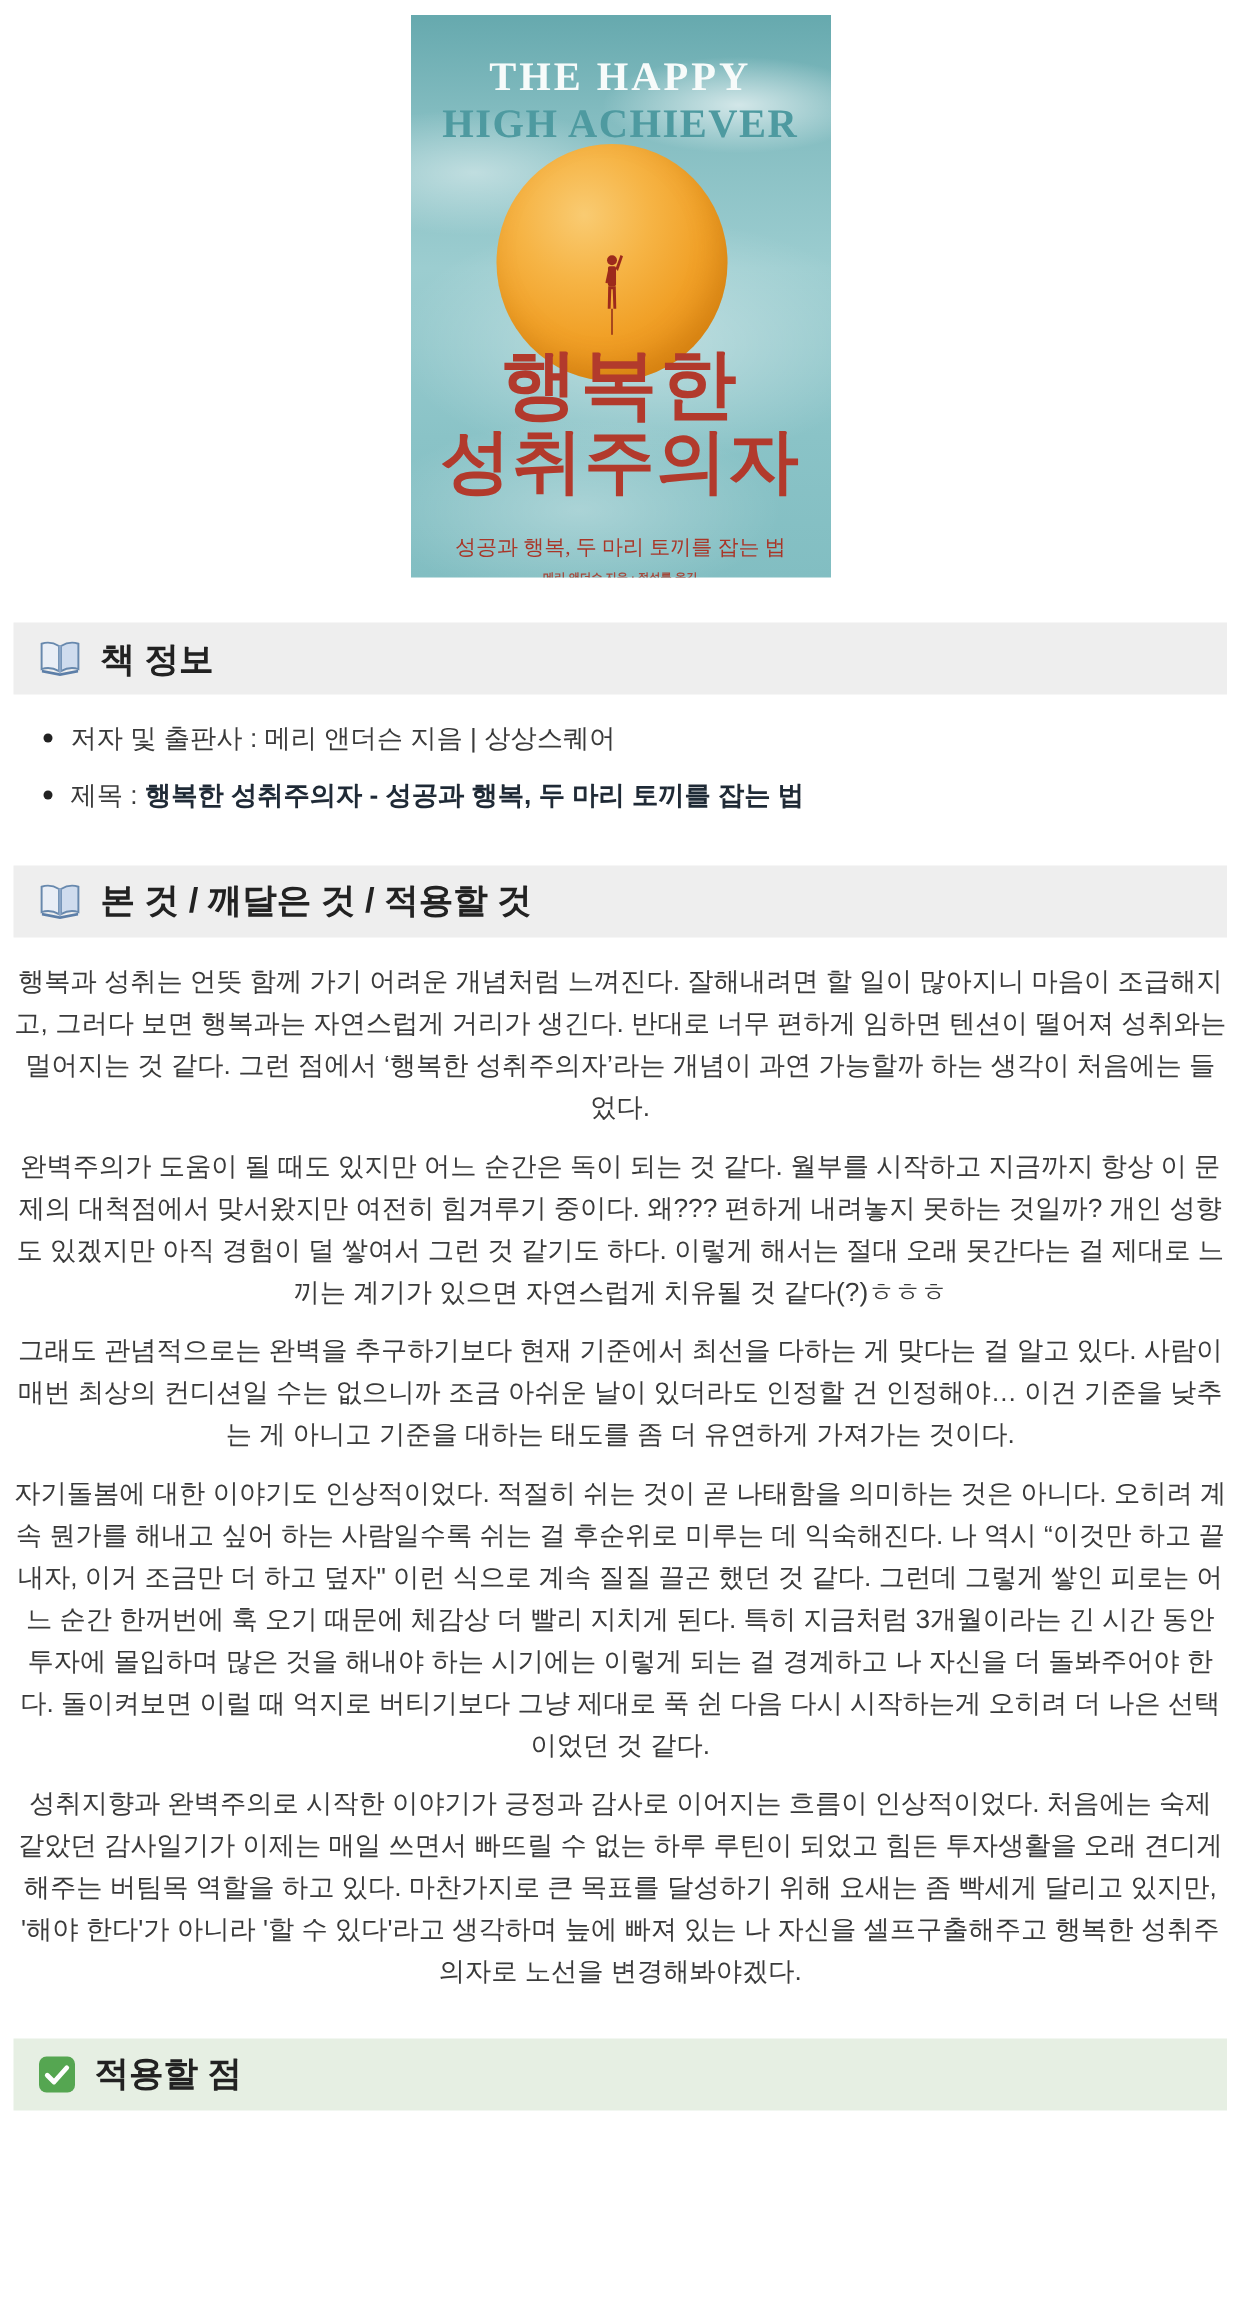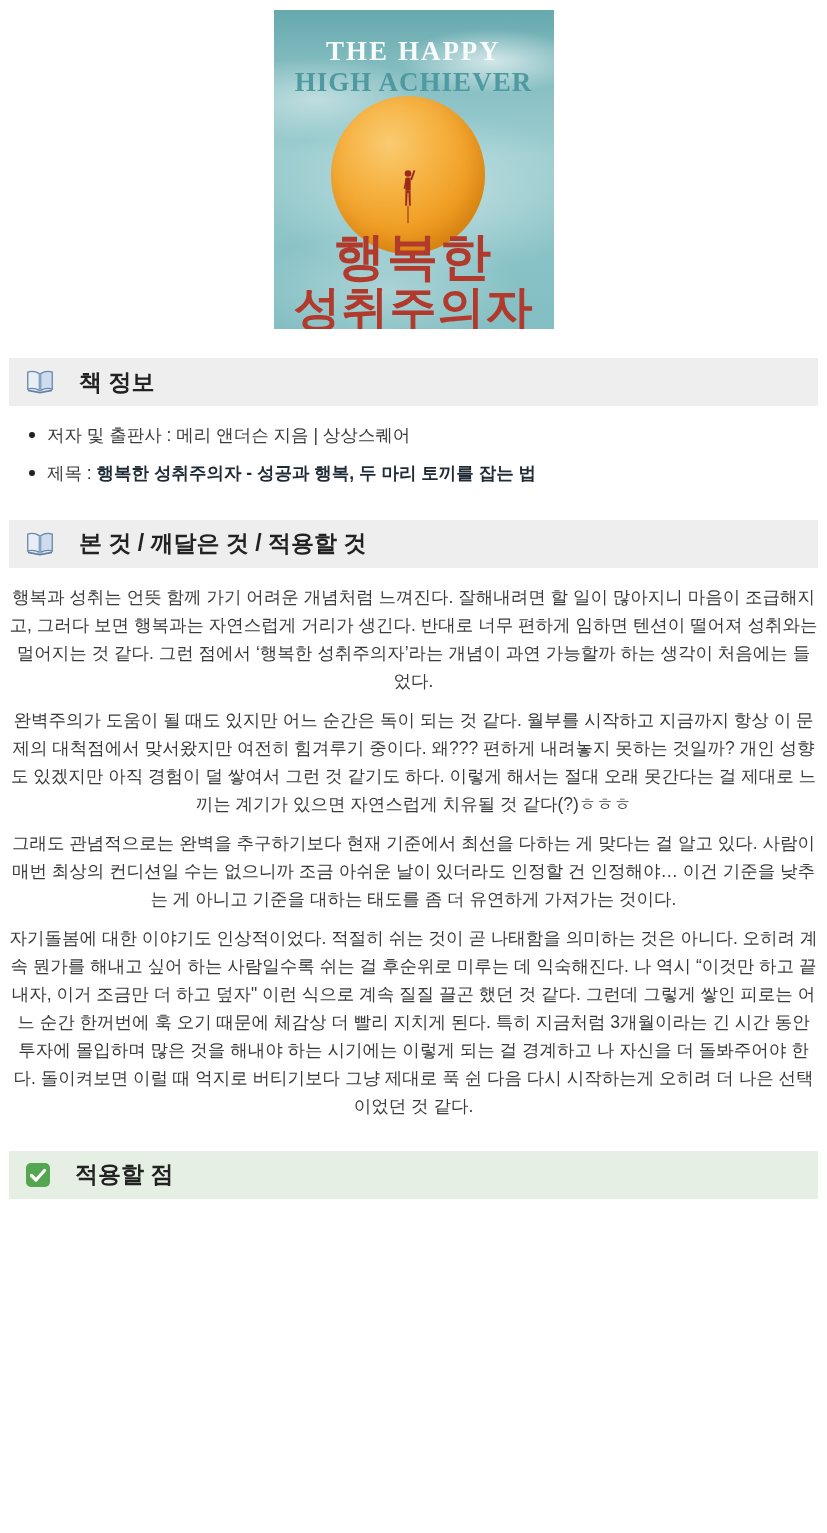--- a/index.html
+++ b/index.html
@@ -10,21 +10,21 @@
     color: #3a3a3a;
   }
   .page { padding: 10px 9px 20px 9px; }
 
   
   .cover-row { text-align: center; margin-bottom: 25px; }
   .book-cover {
     position: relative;
     display: inline-block;
     width: 280px;
-    height: 319px;
+    height: 375px;
     overflow: hidden;
     text-align: center;
     background:
       radial-gradient(ellipse 130px 46px at 78% 16%, rgba(255,255,255,0.65), rgba(255,255,255,0) 70%),
       radial-gradient(ellipse 160px 60px at 15% 28%, rgba(255,255,255,0.45), rgba(255,255,255,0) 70%),
       radial-gradient(ellipse 220px 110px at 55% 58%, rgba(255,255,255,0.40), rgba(255,255,255,0) 75%),
       radial-gradient(ellipse 180px 80px at 40% 88%, rgba(255,255,255,0.30), rgba(255,255,255,0) 75%),
       linear-gradient(180deg, #66a9ae 0%, #83bcc0 18%, #9ccdd0 45%, #8ac3c7 75%, #82bec2 100%);
   }
   .cover-en1 {
@@ -72,21 +72,21 @@
     width: 24px; height: 0; border-top: 2px solid #8d3a2d;
   }
   .cover-publisher {
     position: absolute; top: 400px; left: 50%; transform: translateX(-50%);
     border: 1px solid #a4493c; padding: 1px 7px;
     font-size: 7px; color: #a4493c; font-weight: bold;
   }
 
   
   .section-header {
-    display: flex; align-items: center; gap: 24px;
+    display: flex; align-items: center; gap: 12px;
     height: 48px; padding: 0 16px;
     font-size: 23px; font-weight: bold; color: #222222;
     margin-top: 14px;
   }
   .section-header.gray  { background: #eeeeee; }
   .section-header.green { background: #e6efe3; }
   .hdr-icon { display: inline-flex; flex: 0 0 auto; }
 
   
   ul.info-list, ul.apply-list { list-style: none; padding: 4px 8px 6px 14px; }
@@ -165,20 +165,21 @@
         <rect x="15" y="4.5" width="2" height="19.5" fill="#8aa5c6"></rect>
       </svg>
     </span>
     <span>본 것 / 깨달은 것 / 적용할 것</span>
   </div>
   <div class="paragraphs">
     <p>행복과 성취는 언뜻 함께 가기 어려운 개념처럼 느껴진다. 잘해내려면 할 일이 많아지니 마음이 조급해지고, 그러다 보면 행복과는 자연스럽게 거리가 생긴다. 반대로 너무 편하게 임하면 텐션이 떨어져 성취와는 멀어지는 것 같다. 그런 점에서 ‘행복한 성취주의자’라는 개념이 과연 가능할까 하는 생각이 처음에는 들었다.</p>
     <p>완벽주의가 도움이 될 때도 있지만 어느 순간은 독이 되는 것 같다. 월부를 시작하고 지금까지 항상 이 문제의 대척점에서 맞서왔지만 여전히 힘겨루기 중이다. 왜??? 편하게 내려놓지 못하는 것일까? 개인 성향도 있겠지만 아직 경험이 덜 쌓여서 그런 것 같기도 하다. 이렇게 해서는 절대 오래 못간다는 걸 제대로 느끼는 계기가 있으면 자연스럽게 치유될 것 같다(?)ㅎㅎㅎ</p>
     <p>그래도 관념적으로는 완벽을 추구하기보다 현재 기준에서 최선을 다하는 게 맞다는 걸 알고 있다. 사람이 매번 최상의 컨디션일 수는 없으니까 조금 아쉬운 날이 있더라도 인정할 건 인정해야… 이건 기준을 낮추는 게 아니고 기준을 대하는 태도를 좀 더 유연하게 가져가는 것이다.</p>
     <p>자기돌봄에 대한 이야기도 인상적이었다. 적절히 쉬는 것이 곧 나태함을 의미하는 것은 아니다. 오히려 계속 뭔가를 해내고 싶어 하는 사람일수록 쉬는 걸 후순위로 미루는 데 익숙해진다. 나 역시 “이것만 하고 끝내자, 이거 조금만 더 하고 덮자" 이런 식으로 계속 질질 끌곤 했던 것 같다. 그런데 그렇게 쌓인 피로는 어느 순간 한꺼번에 훅 오기 때문에 체감상 더 빨리 지치게 된다. 특히 지금처럼 3개월이라는 긴 시간 동안 투자에 몰입하며 많은 것을 해내야 하는 시기에는 이렇게 되는 걸 경계하고 나 자신을 더 돌봐주어야 한다. 돌이켜보면 이럴 때 억지로 버티기보다 그냥 제대로 푹 쉰 다음 다시 시작하는게 오히려 더 나은 선택이었던 것 같다.</p>
+    <p>성취지향과 완벽주의로 시작한 이야기가 긍정과 감사로 이어지는 흐름이 인상적이었다. 처음에는 숙제 같았던 감사일기가 이제는 매일 쓰면서 빠뜨릴 수 없는 하루 루틴이 되었고 힘든 투자생활을 오래 견디게 해주는 버팀목 역할을 하고 있다. 마찬가지로 큰 목표를 달성하기 위해 요새는 좀 빡세게 달리고 있지만, '해야 한다'가 아니라 '할 수 있다'라고 생각하며 늪에 빠져 있는 나 자신을 셀프구출해주고 행복한 성취주의자로 노선을 변경해봐야겠다.</p>
   </div>
 
   <div class="section-header green">
     <span class="hdr-icon">
       <svg width="26" height="26" viewBox="0 0 26 26">
         <rect x="1" y="1" width="24" height="24" rx="5" fill="#55a651"></rect>
         <path d="M6.5 13.5 L11 18 L19.5 8.5" fill="none" stroke="#ffffff" stroke-width="3.2" stroke-linecap="round" stroke-linejoin="round"></path>
       </svg>
     </span>
     <span>적용할 점</span>

